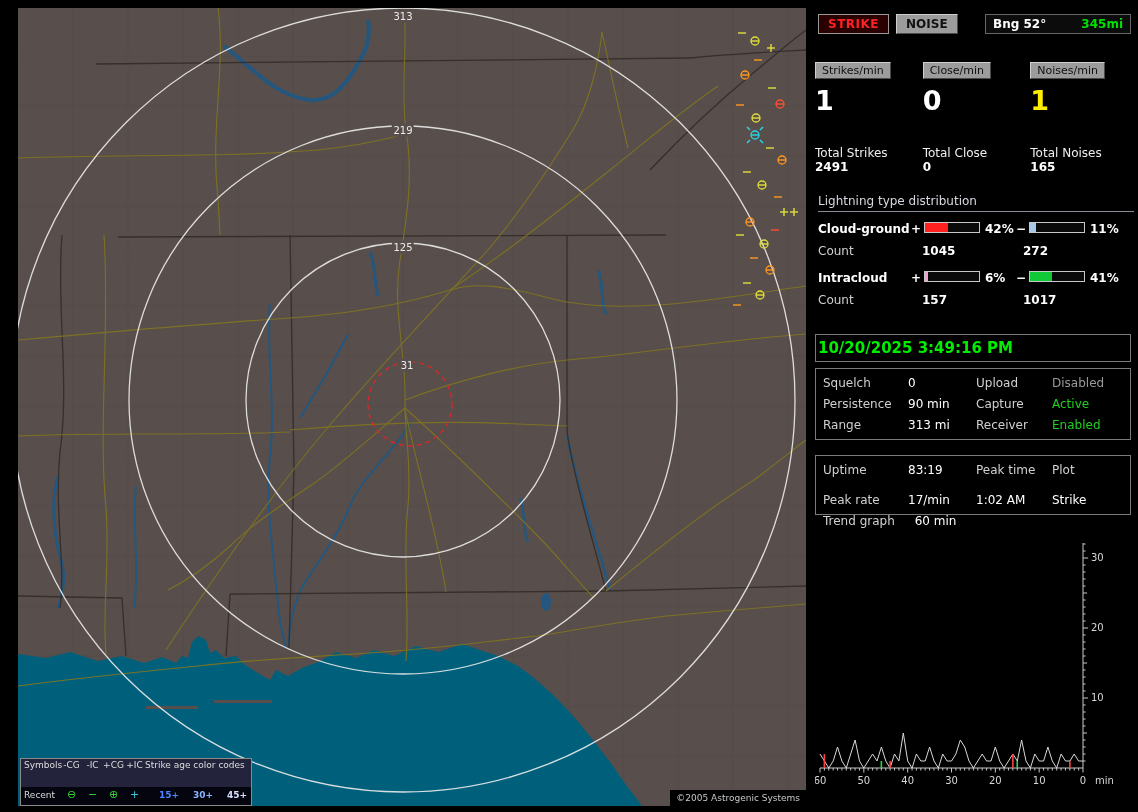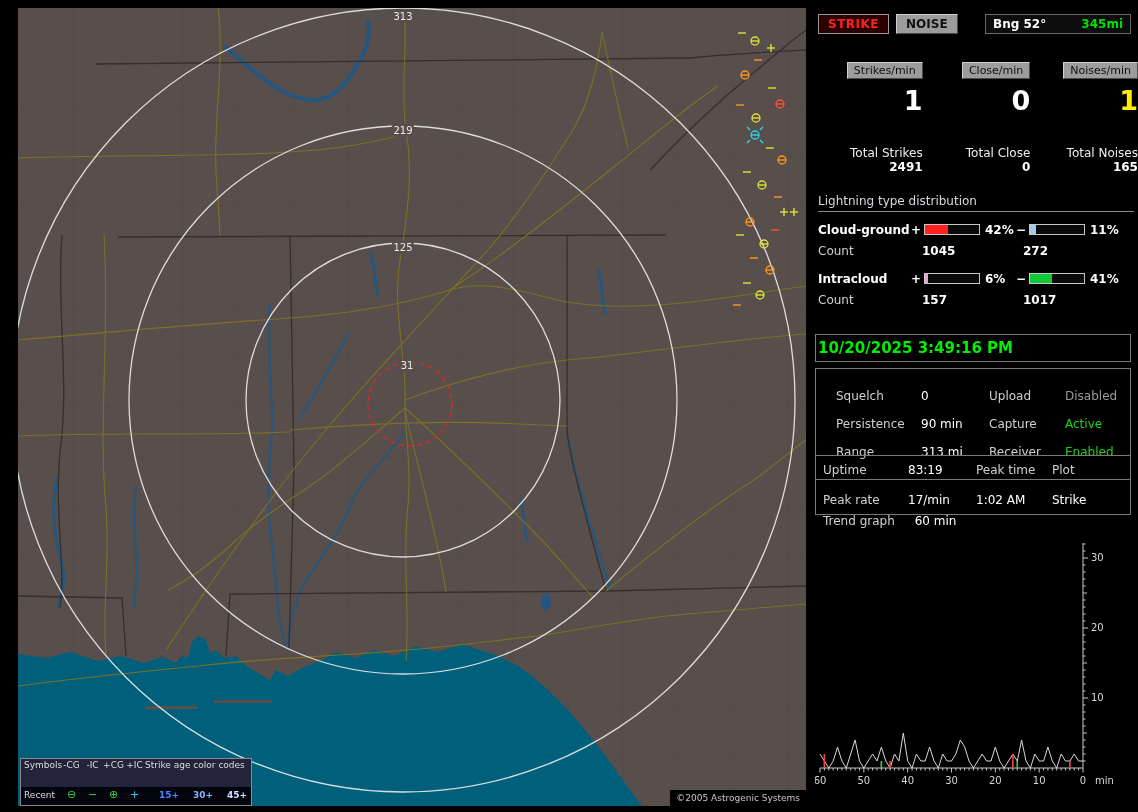--- a/index.html
+++ b/index.html
@@ -24,42 +24,42 @@
 
   
   #panel{position:absolute;left:815px;top:0;width:323px;height:812px;font-size:12px}
   .p-row1{position:absolute;left:3px;top:14px;width:313px;display:flex;align-items:center}
   .btn{font-family:inherit;font-size:12px;font-weight:bold;padding:2px 9px;margin-right:7px;cursor:pointer}
   .btn-strike{background:#2a0000;border:1px solid #999;color:#ff2222;letter-spacing:.5px}
   .btn-noise{background:#9c9c9c;border:1px solid #cfcfcf;border-right-color:#4a4a4a;border-bottom-color:#4a4a4a;color:#111}
   .bng{margin-left:auto;width:146px;display:flex;justify-content:space-between;align-items:center;background:#0c0c0c;border:1px solid #666;padding:2px 7px;font-weight:bold}
   .bng-range{color:#00e000}
 
-  .rates{position:absolute;left:0;top:62px;width:323px;display:grid;grid-template-columns:1fr 1fr 1fr;text-align:right}
+  .rates{position:absolute;left:0;top:62px;width:323px;display:grid;grid-template-columns:1fr 1fr 1fr;text-align:left}
   .chip{display:inline-block;background:#9c9c9c;color:#101010;font-size:11px;padding:1px 6px;border:1px solid;border-color:#cfcfcf #4a4a4a #4a4a4a #cfcfcf;margin-bottom:7px}
   .big{font-size:27px;font-weight:bold;line-height:30px;display:block}
   .tlabel{display:block;margin-top:30px;color:#eee}
   .tval{display:block;font-weight:bold}
 
   .dist{position:absolute;left:3px;top:194px;width:316px}
   .dist-title{color:#d8d8e0;padding-bottom:3px;border-bottom:1px solid #8a8a94;margin-bottom:10px}
-  .dist-row{display:flex;align-items:center;height:15px;margin-bottom:7px}
+  .dist-row{display:flex;align-items:flex-start;height:15px;margin-bottom:7px}
   .d-label{width:92px;font-weight:bold}
   .d-sign{width:12px;text-align:center;font-weight:bold}
   .bar{width:56px;height:11px;border:1px solid #c8c8c8;background:#0a0a0a;position:relative;margin:0 2px;flex:none}
   .bar-fill{position:absolute;left:0;top:0;bottom:0}
   .d-pct{width:33px;font-weight:bold;padding-left:3px}
   .count-row{display:flex;height:15px;margin-bottom:12px}
   .c-label{width:104px}
   .c-v1{width:101px;font-weight:bold}
   .c-v2{font-weight:bold}
 
   .dt-box{position:absolute;left:0;top:334px;width:316px;border:1px solid #7a7a7a;padding:4px 2px;color:#00ee00;font-weight:bold;font-size:15px}
 
-  .set-box{position:absolute;left:0;top:368px;width:316px;border:1px solid #7a7a7a;padding:20px;display:grid;grid-template-columns:85px 68px 76px 1fr;row-gap:14px}
+  .set-box{position:absolute;left:0;top:368px;width:316px;border:1px solid #7a7a7a;padding:7px;display:grid;grid-template-columns:85px 68px 76px 1fr;row-gap:7px}
   .stat-box{position:absolute;left:0;top:455px;width:316px;border:1px solid #7a7a7a;padding:7px;display:grid;grid-template-columns:85px 68px 76px 1fr;row-gap:16px}
   .lab{color:#d0d0d0}
   .val{color:#fff}
 
   .trend-row{position:absolute;left:8px;top:514px}
   .trend-row .lab{margin-right:16px}
   #trend-svg{position:absolute;left:0;top:533px}
 </style>
 </head>
 <body>

